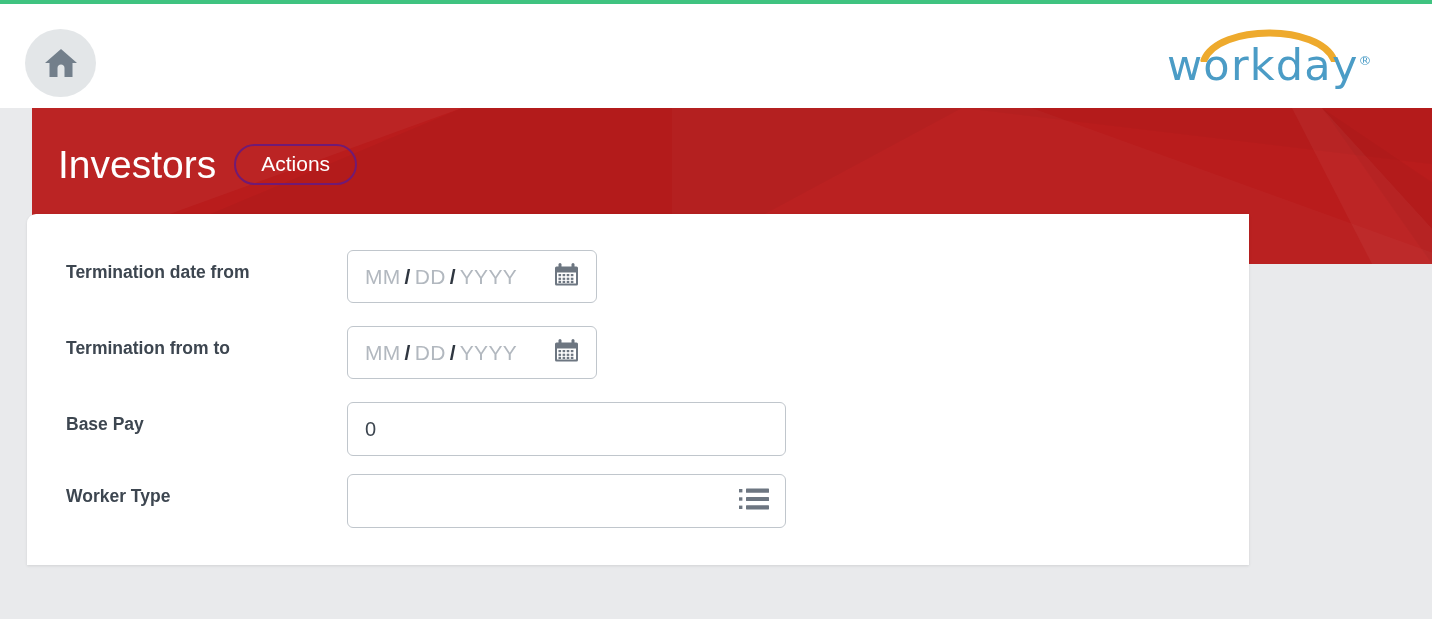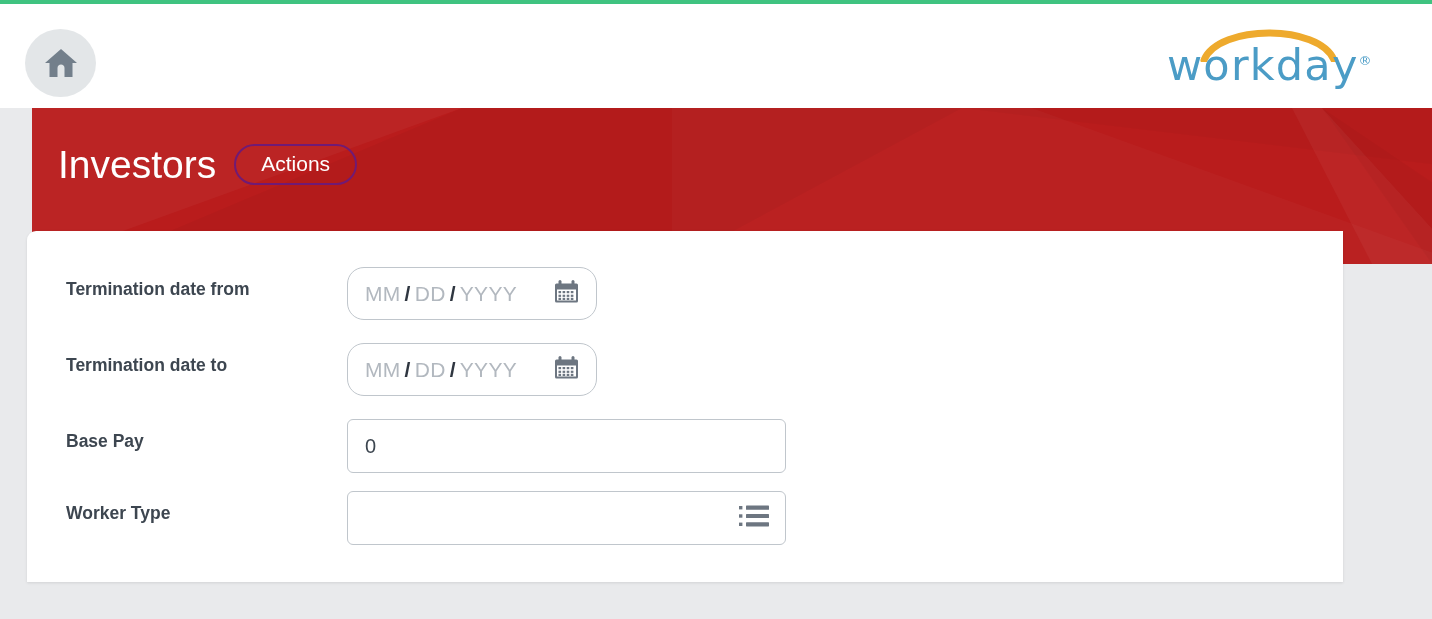--- a/index.html
+++ b/index.html
@@ -151,22 +151,22 @@
     background: transparent;
     cursor: pointer;
     white-space: nowrap;
     font-family: "Liberation Sans", sans-serif;
   }
 
   
   #content-card {
     position: absolute;
     left: 27px;
-    top: 231px;
-    width: 1316px;
+    top: 214px;
+    width: 1222px;
     height: 351px;
     background: #ffffff;
     border-top-left-radius: 9px;
     box-shadow: 0 1px 3px rgba(0,0,0,0.10);
   }
 
   .form-row {
     position: absolute;
     left: 0;
     width: 100%;
@@ -184,21 +184,21 @@
     position: absolute;
     left: 320px;
     box-sizing: border-box;
     border: 1px solid #c0c6cc;
     border-radius: 6px;
     background: #ffffff;
     display: flex;
     align-items: center;
     cursor: text;
   }
-  .field.date  { width: 250px; height: 53px; border-radius: 17px; }
+  .field.date  { width: 250px; height: 53px; }
   .field.text  { width: 439px; height: 54px; }
 
   .date-parts {
     margin-left: 17px;
     font-size: 21px;
     letter-spacing: 0.3px;
     white-space: nowrap;
     user-select: none;
   }
   .date-parts .ph   { color: #b2b8bf; }
@@ -297,21 +297,21 @@
             <rect x="9.6" y="18.3" width="2.6" height="2.2"></rect>
             <rect x="13.7" y="18.3" width="2.6" height="2.2"></rect>
             <rect x="17.8" y="18.3" width="2.6" height="2.2"></rect>
           </g>
         </svg>
       </span>
     </div>
   </div>
 
   <div class="form-row">
-    <div class="form-label" style="top:124px;">Termination date to</div>
+    <div class="form-label" style="top:124px;">Termination from to</div>
     <div class="field date" style="top:112px;">
       <span class="date-parts">
         <span class="ph">MM</span><span class="sep">/</span><span class="ph">DD</span><span class="sep">/</span><span class="ph">YYYY</span>
       </span>
       <span class="calendar-icon">
         <svg width="27" height="25" viewBox="0 0 27 25" aria-hidden="true">
           <rect x="2" y="4" width="23" height="19" rx="1.5" fill="#6d7681"></rect>
           <rect x="4" y="10" width="19" height="11" fill="#ffffff"></rect>
           <rect x="5.5" y="0.5" width="3" height="6" rx="1.5" fill="#6d7681"></rect>
           <rect x="18.5" y="0.5" width="3" height="6" rx="1.5" fill="#6d7681"></rect>

